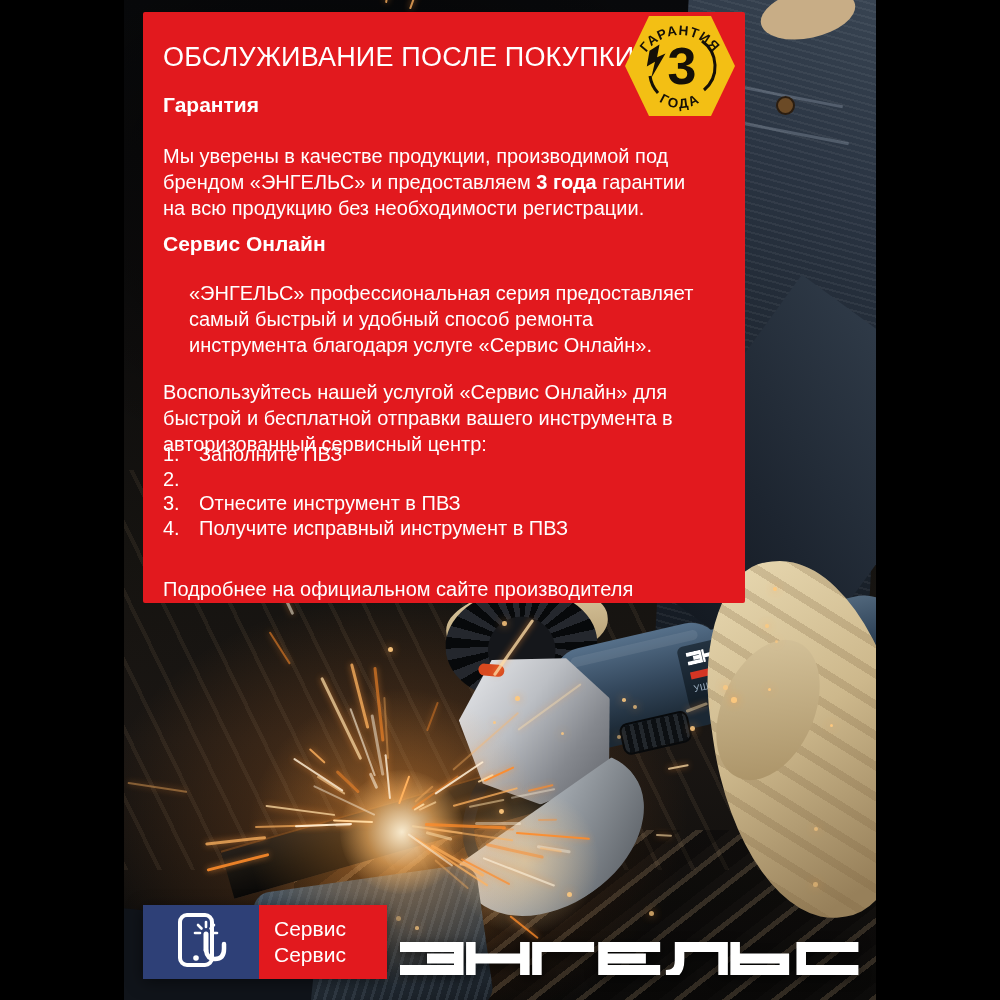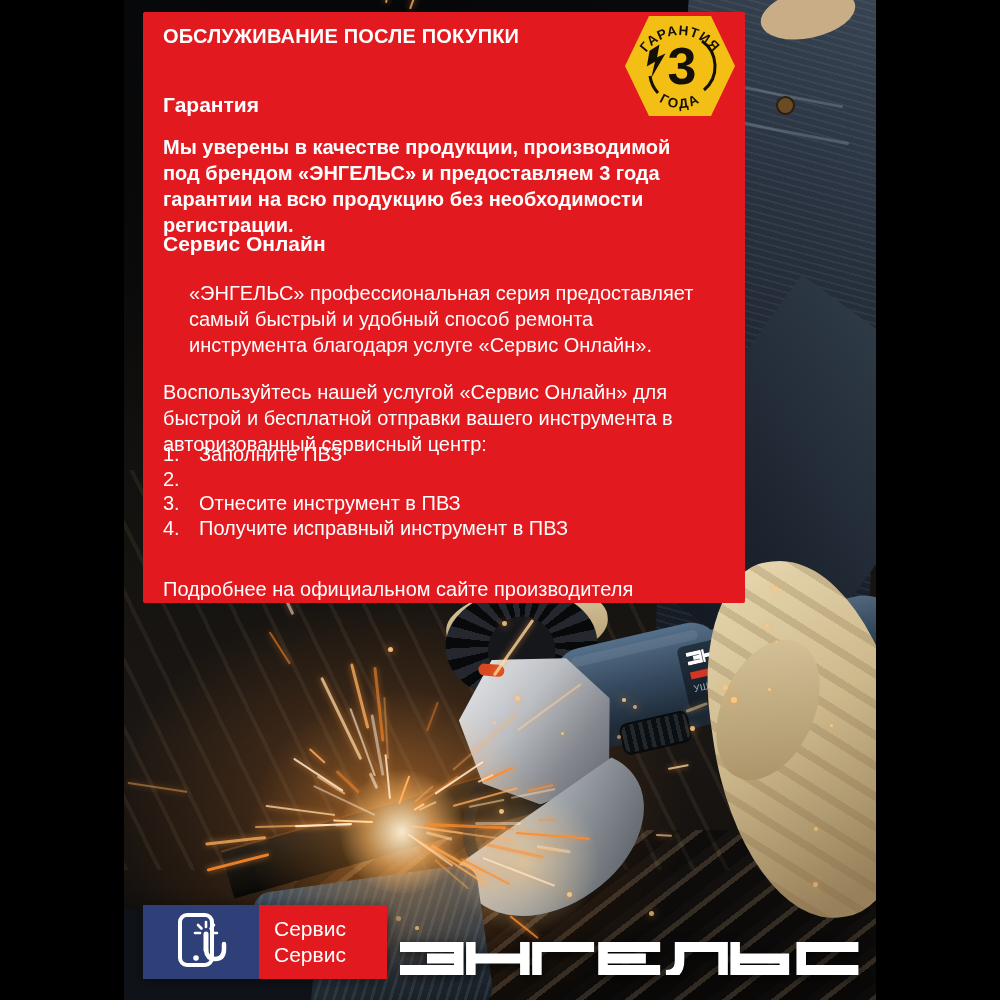--- a/index.html
+++ b/index.html
@@ -96,25 +96,25 @@
   .spark{position:absolute;border-radius:2px;transform-origin:0 50%;
     box-shadow:0 0 6px rgba(255,150,60,.8);}
   .sparkdot{position:absolute;border-radius:50%;background:#ffc97e;
     box-shadow:0 0 8px rgba(255,160,70,.9);}
 
   
   .panel{position:absolute;left:143px;top:12px;width:602px;height:591px;z-index:10;
     background:var(--accent-red,#e2191e);color:#fff;border-radius:2px;}
   .panel *{box-sizing:border-box;}
   .p-abs{position:absolute;left:20px;}
-  .p-title{top:0;font-size:20px;font-weight:bold;letter-spacing:.2px;}
+  .p-title{top:12px;font-size:27px;font-weight:normal;letter-spacing:.2px;}
   .p-h{font-size:21px;font-weight:bold;}
   .p-h1{top:64px;}  .p-h2{top:203px;}
   .p-body{font-size:20px;line-height:26px;max-width:525px;}
-  .p-para1{top:102px;font-weight:bold;} .p-para2{top:248px;margin-left:26px;} .p-para3{top:345px;margin-top:22px;}
+  .p-para1{top:111px;} .p-para2{top:248px;margin-left:26px;} .p-para3{top:345px;margin-top:22px;}
   .p-steps{top:430px;font-size:20px;line-height:24.5px;}
   .step-row{display:flex;}
   .step-num{width:36px;flex:none;}
   .p-footer{top:546px;font-size:20px;}
 
   
   .wbadge{position:absolute;left:622px;top:14px;width:116px;height:104px;z-index:11;}
 
   
   .sbadge{position:absolute;left:143px;top:905px;height:74px;display:flex;z-index:10;

